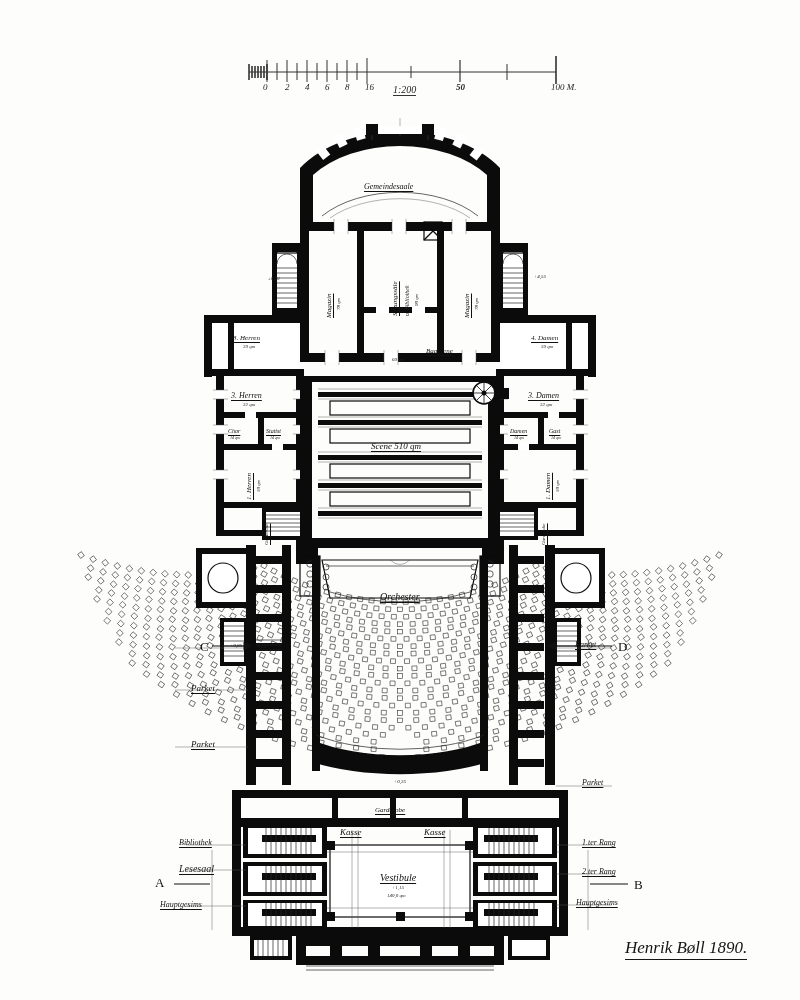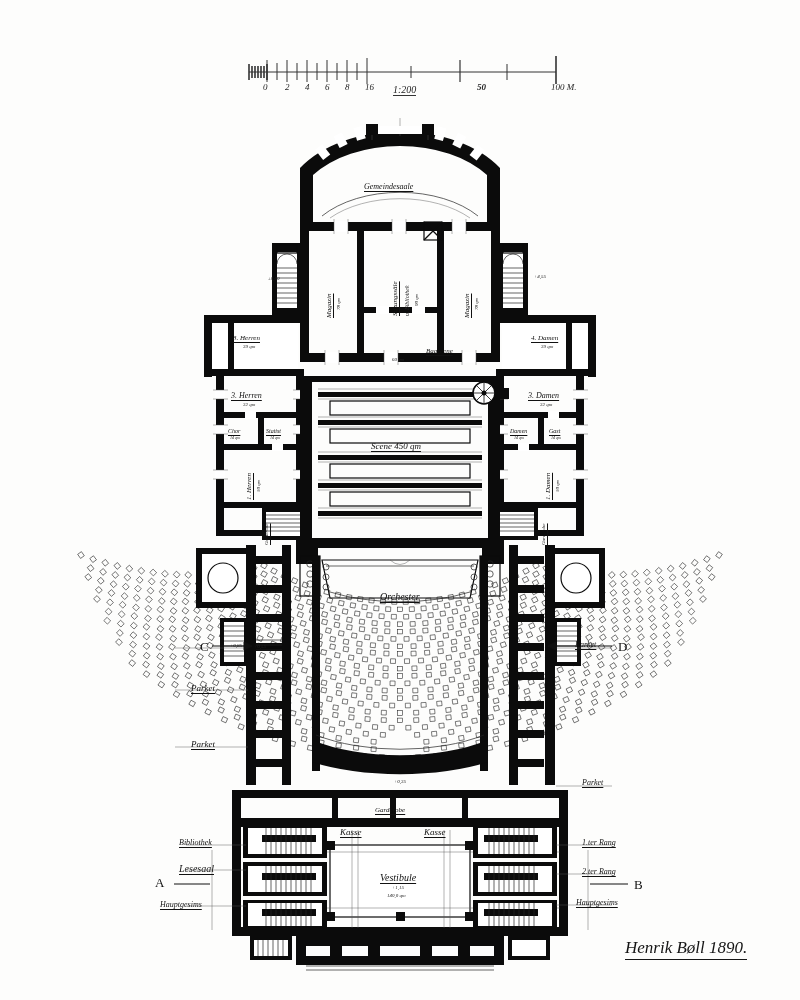--- a/index.html
+++ b/index.html
@@ -86,21 +86,21 @@
     <line x1="556" y1="56" x2="556" y2="84" stroke-width="1.6"></line>
   </g>
 </svg>
 <div class="scaleTitle" style="left:393px;top:52px;">1:200</div>
 <div class="scaletxt" style="left:263px;top:82px;">0</div>
 <div class="scaletxt" style="left:285px;top:82px;">2</div>
 <div class="scaletxt" style="left:305px;top:82px;">4</div>
 <div class="scaletxt" style="left:325px;top:82px;">6</div>
 <div class="scaletxt" style="left:345px;top:82px;">8</div>
 <div class="scaletxt" style="left:365px;top:82px;">16</div>
-<div class="scaletxt" style="left:477px;top:82px;font-weight:bold;">50</div>
+<div class="scaletxt" style="left:456px;top:82px;font-weight:bold;">50</div>
 <div class="scaletxt" style="left:551px;top:82px;">100 M.</div>
 
 <svg id="plan" width="800" height="1000" style="position:absolute;left:0;top:0;">
   <defs>
     <style>
       .w{fill:#0b0b0b;}           /* heavy poché wall */
       .th{fill:none;stroke:#0b0b0b;stroke-width:1.2;}
       .tn{fill:none;stroke:#222;stroke-width:0.7;}
       .hair{fill:none;stroke:#555;stroke-width:0.45;}
       .seat{fill:none;stroke:#1a1a1a;stroke-width:0.55;}
@@ -1461,21 +1461,21 @@
 
 <div class="lbl vert" style="left:326px;top:318px;font-size:7px;transform:rotate(-90deg);">Magazin</div>
 <div class="sub vert" style="left:336px;top:310px;font-size:5px;transform:rotate(-90deg);">78 qm</div>
 
 <div class="lbl vert" style="left:464px;top:318px;font-size:7px;transform:rotate(-90deg);">Magazin</div>
 <div class="sub vert" style="left:474px;top:310px;font-size:5px;transform:rotate(-90deg);">78 qm</div>
 
 <div class="lbl" style="left:384px;top:348px;font-size:7px;margin-left:42px;">Bagscene</div>
 <div class="sub" style="left:392px;top:357px;font-size:5px;">60 qm</div>
 
-<div class="lbl" style="left:371px;top:442px;font-size:9px;">Scene 450 qm</div>
+<div class="lbl" style="left:371px;top:442px;font-size:9px;">Scene 510 qm</div>
 
 <div class="lbl" style="left:380px;top:592px;font-size:10px;">Orchester</div>
 
 <div class="lbl" style="left:233px;top:335px;font-size:7px;">3. Herren</div>
 <div class="sub" style="left:243px;top:344px;font-size:5px;">39 qm</div>
 
 <div class="lbl" style="left:231px;top:392px;font-size:8px;">3. Herren</div>
 <div class="sub" style="left:243px;top:402px;font-size:5px;">32 qm</div>
 
 <div class="lbl" style="left:228px;top:428px;font-size:6px;">Chor</div>

